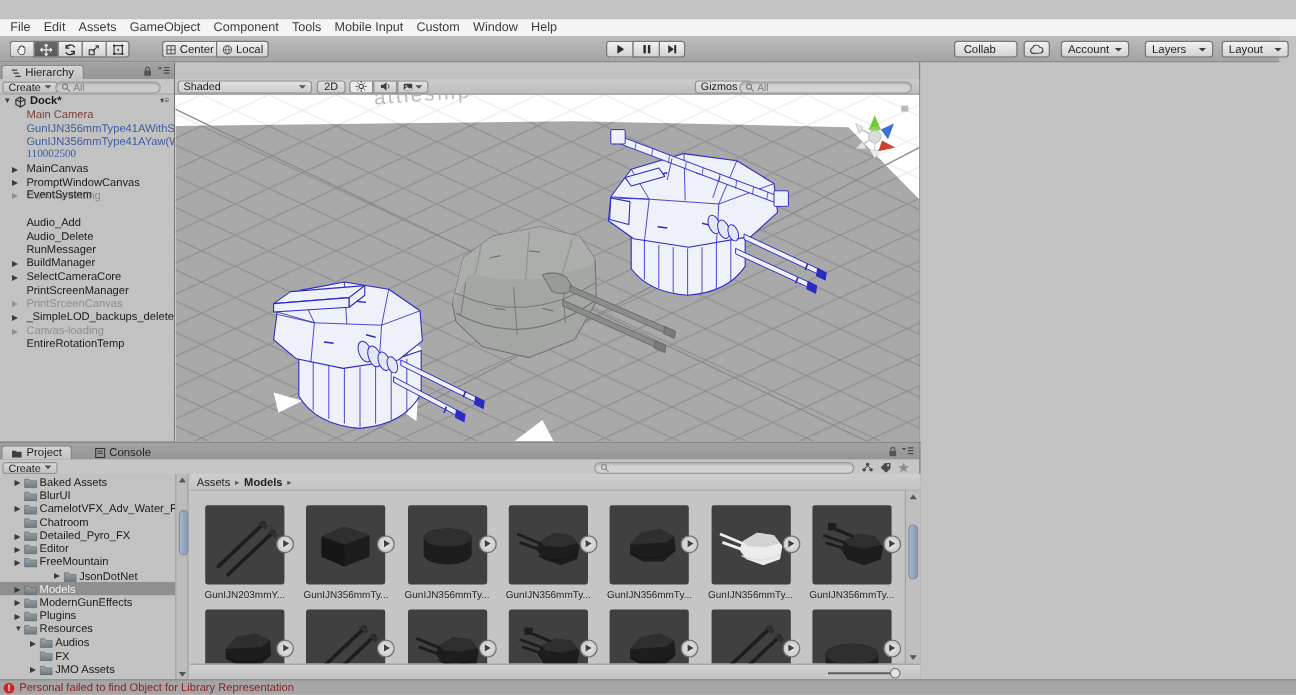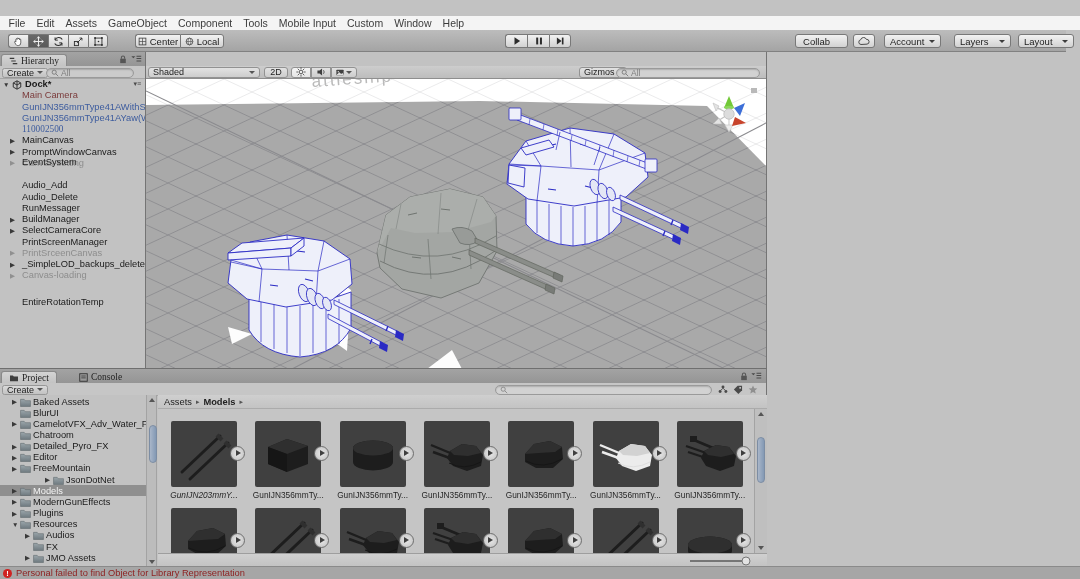--- a/index.html
+++ b/index.html
@@ -25,21 +25,21 @@
   .tbtn.active { background:linear-gradient(#686868,#5a5a5a); }
   .grp-l { border-radius:3px 0 0 3px; border-right:none; }
   .grp-m { border-radius:0; border-right:none; }
   .grp-r { border-radius:0 3px 3px 0; }
   .grp-s { border-radius:3px; }
   .dd-arrow { width:0; height:0; border-left:3px solid transparent; border-right:3px solid transparent; border-top:3.5px solid #3c3c3c; margin-left:4px; }
 
   
   .tabstrip { position:absolute; background:linear-gradient(#a3a3a3,#959595); }
   .tab { position:absolute; top:2px; height:12px; display:flex; align-items:center; gap:3px;
-         font-size:9.5px; color:#222; padding:0 7px;font-family:Liberation Serif, serif; }
+         font-size:9.5px; color:#222; padding:0 7px; }
   .tab.active { background:linear-gradient(#d4d4d4,#c3c3c3); border:1px solid #8a8a8a; border-bottom:none;
                 border-radius:3px 3px 0 0; height:12px; }
   .panel-toolbar { position:absolute; background:#c6c6c6; border-bottom:1px solid #a6a6a6; }
   .createbtn { position:absolute; top:1.5px; height:10.5px; display:flex; align-items:center; font-size:9px; color:#222; padding:0 4px;
                background:linear-gradient(#d9d9d9,#c2c2c2); border:1px solid #979797; border-radius:2.5px; }
   .searchpill { position:absolute; top:1.5px; height:10px; background:#cbcbcb; border:1px solid #9a9a9a; border-radius:6px;
                 box-shadow:inset 0 1px 1.5px rgba(0,0,0,0.18); display:flex; align-items:center; padding:0 4px; gap:2px;
                 font-size:8.5px; color:#7d7d7d; }
   .lockicon, .panelmenu { position:absolute; top:3px; }
 
@@ -300,21 +300,21 @@
           <span style="position: absolute; left: 22px;">PrintSrceenCanvas</span>
         </div>
         <div class="hrow" style="top: 180.5px;">
           <span class="fold" style="left: 10px; color: rgb(58, 58, 58);">▶</span>
           <span style="position: absolute; left: 22px;">_SimpleLOD_backups_delete_</span>
         </div>
         <div class="hrow kind-inactive" style="top: 191.75px;">
           <span class="fold" style="left: 10px; color: rgb(144, 144, 144);">▶</span>
           <span style="position: absolute; left: 22px;">Canvas-loading</span>
         </div>
-        <div class="hrow" style="top: 218px;">
+        <div class="hrow" style="top: 202px;">
           <span style="position: absolute; left: 22px;">EntireRotationTemp</span>
         </div>
       </div>
   </div>
 
   <div id="scenepanel">
     <div id="scene-toolbar">
       <div class="sc-btn" style="left:2px;width:112px;justify-content:space-between;border-radius:3px">
         <span>Shaded</span>
         <span class="dd-arrow" style="border-top-color:#555"></span>
@@ -744,21 +744,21 @@
         <span style="font-weight:bold">Models</span>
         <span style="font-size:7px;color:#555">▸</span>
       </div>
       <div id="asset-grid">
           <div class="thumb" style="left: 13px; top: 12px;"><svg width="66" height="66" viewBox="0 0 66 66">
               <path d="M11 51 L49 15" stroke="#1d1d1d" stroke-width="3" stroke-linecap="round"></path>
               <path d="M19 58 L57 22" stroke="#1d1d1d" stroke-width="3" stroke-linecap="round"></path>
               <path d="M46 14 L51 19 M54 21 L59 26" stroke="#2f2f2f" stroke-width="4"></path>
             </svg></div>
           <div class="playbtn" style="left: 72px; top: 37px;"></div>
-          <div class="thumb-label" style="left: 4px; top: 81px; font-style: italic;">GunIJN203mmY...</div>
+          <div class="thumb-label" style="left: 4px; top: 81px;">GunIJN203mmY...</div>
           <div class="thumb" style="left: 97.3px; top: 12px;"><svg width="66" height="66" viewBox="0 0 66 66">
               <polygon points="13,26 32,18 53,25 53,43 32,51 13,43" fill="#1d1d1d"></polygon>
               <polygon points="13,26 32,18 53,25 32,33" fill="#2f2f2f"></polygon>
               <polygon points="13,26 32,33 32,51 13,43" fill="#161616"></polygon>
             </svg></div>
           <div class="playbtn" style="left: 156.3px; top: 37px;"></div>
           <div class="thumb-label" style="left: 88.3px; top: 81px;">GunIJN356mmTy...</div>
           <div class="thumb" style="left: 181.6px; top: 12px;"><svg width="66" height="66" viewBox="0 0 66 66">
               <path d="M13 27 A20 7.5 0 0 1 53 27 L53 41 A20 8.5 0 0 1 13 41 Z" fill="#1d1d1d"></path>
               <ellipse cx="33" cy="27" rx="20" ry="7.5" fill="#2f2f2f"></ellipse>

